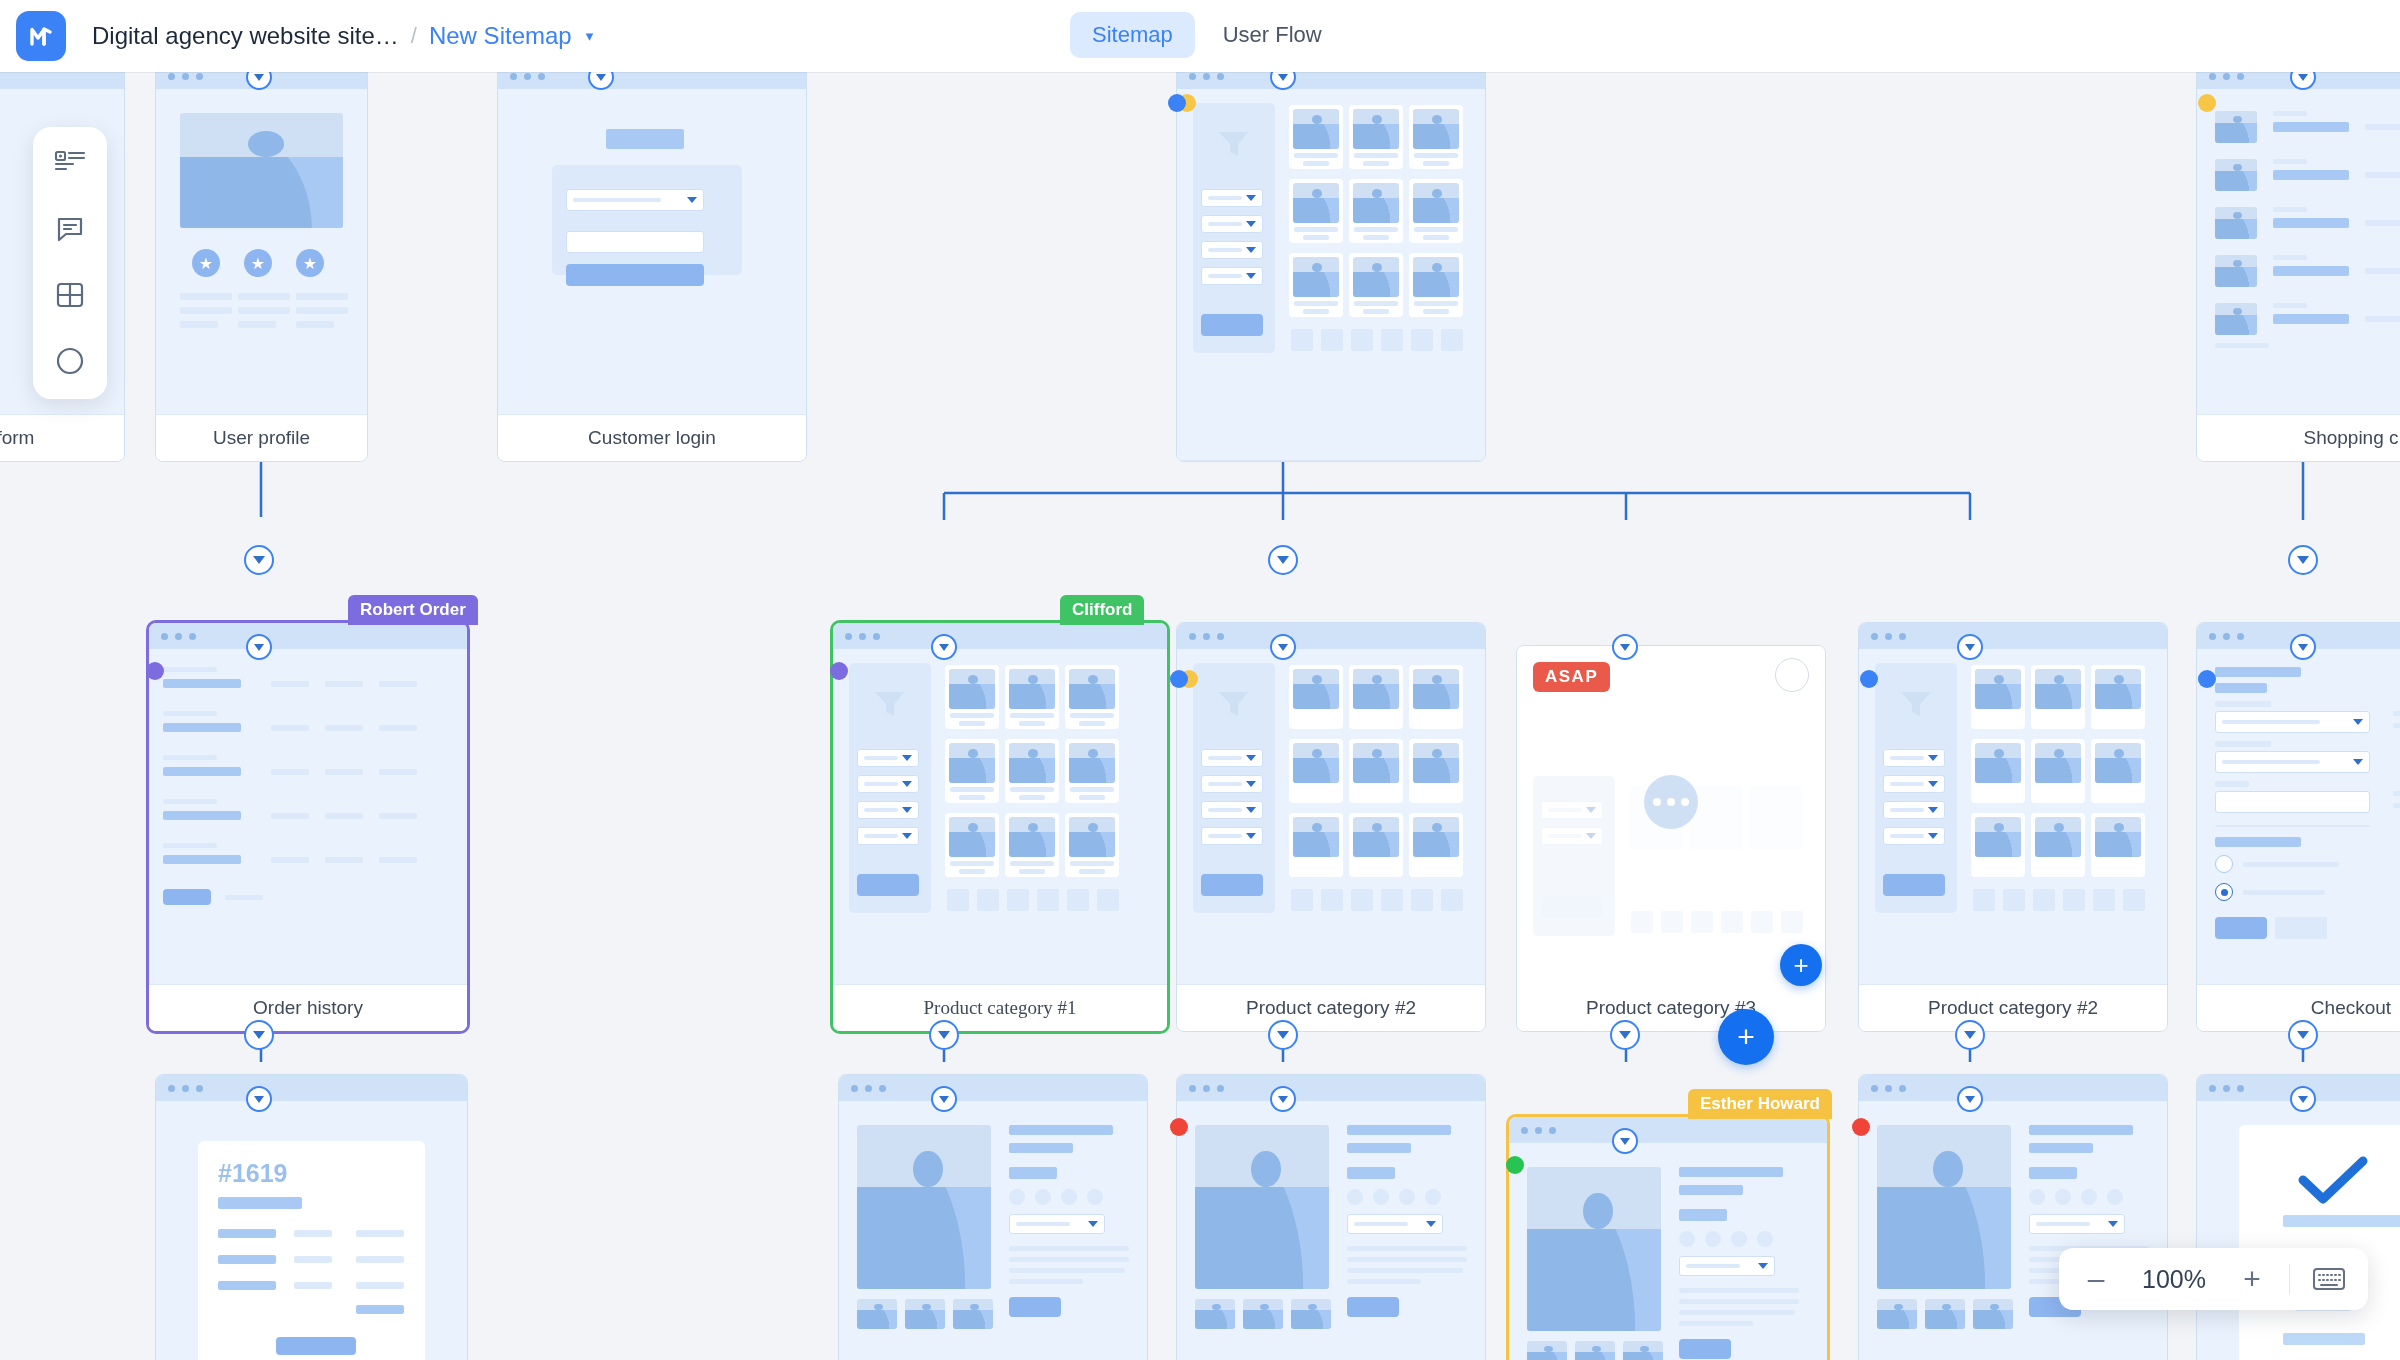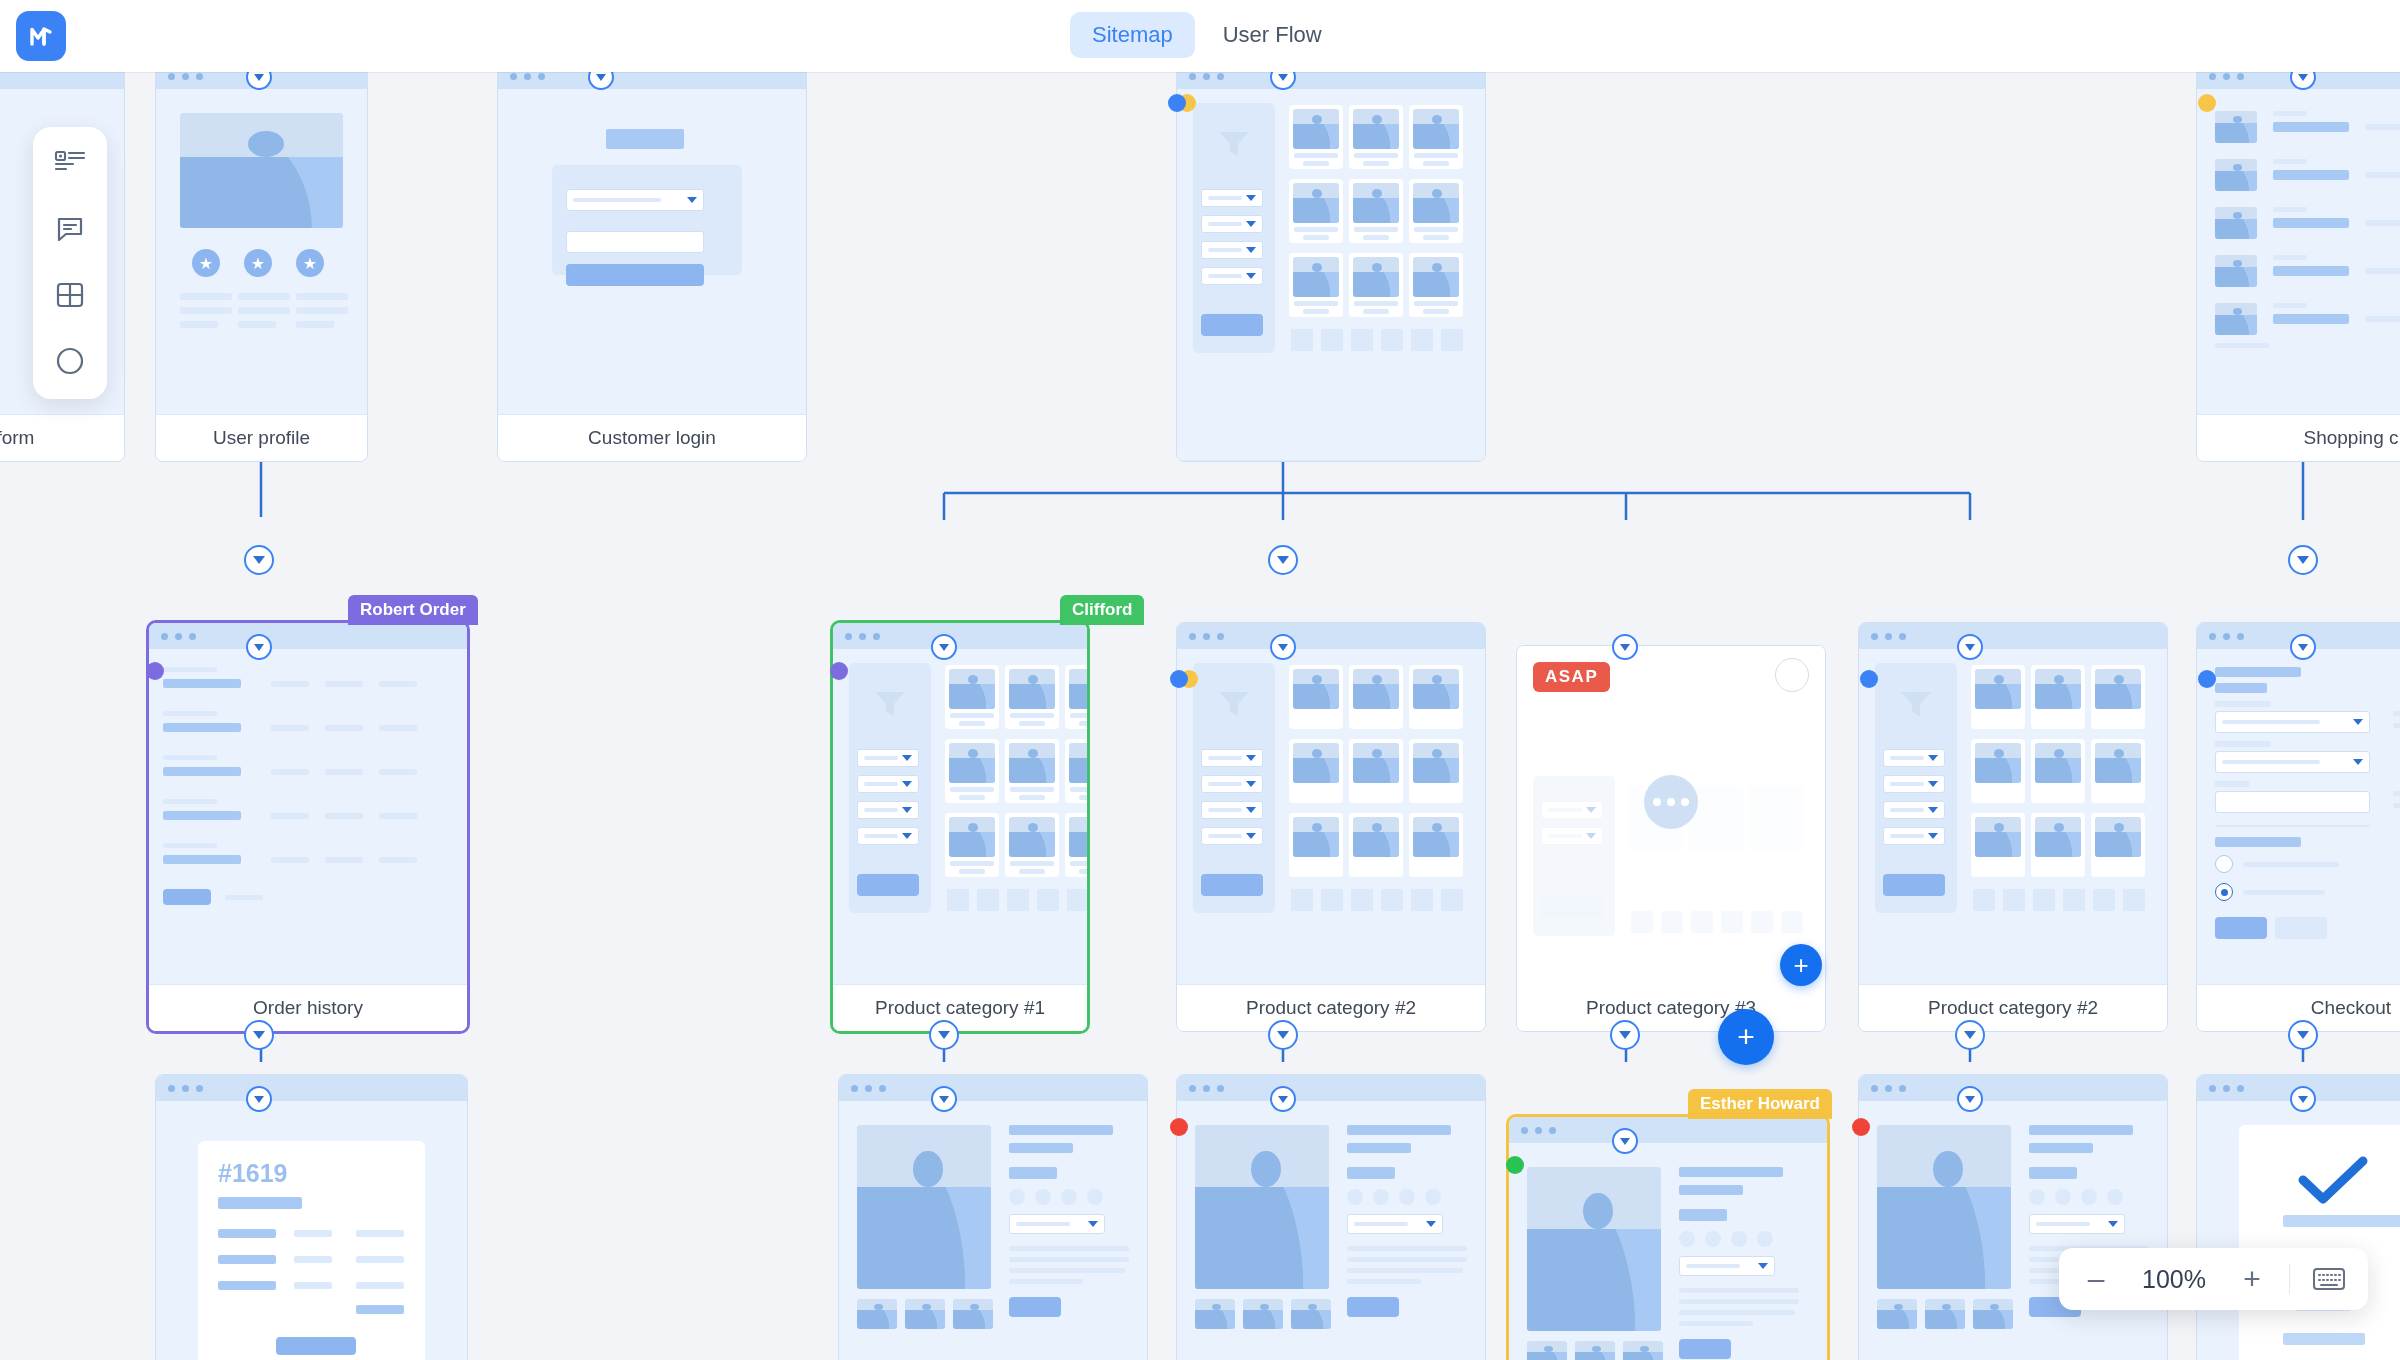--- a/index.html
+++ b/index.html
@@ -262,20 +262,26 @@
 <body>
 
 <div id="header">
   <div id="logo">
     <svg width="32" height="32" viewBox="0 0 32 32" aria-hidden="true">
       <path d="M7 24V9.5l6 8.5 6-8.5V24" fill="none" stroke="#fff" stroke-width="3.4" stroke-linejoin="round" stroke-linecap="round"></path>
       <path d="M19 24V9l6 3" fill="none" stroke="#fff" stroke-width="3.4" stroke-linejoin="round" stroke-linecap="round"></path>
     </svg>
   </div>
 
+  <div class="brand-crumbs">
+    <span class="crumb-project">Digital agency website site…</span>
+    <span class="crumb-sep">/</span>
+    <span class="crumb-current">New Sitemap</span>
+    <span class="crumb-caret">▾</span>
+  </div>
 
   <div id="tabs">
     <div class="tab active">Sitemap</div>
     <div class="tab">User Flow</div>
   </div>
 
 </div>
 
 <div id="canvas">
 
@@ -565,21 +571,21 @@
         <div class="ph l" style="left:76px; top:246px; width:38px; height:5px;"></div>
       </div>
       <div class="card-label">Order history</div>
     </div>
   </div>
   <div class="cdot purple" style="left:146px; top:590px;"></div>
   <div class="handle small" style="left:246px; top:562px;"></div>
   <div class="handle" style="left:244px; top:948px;"></div>
 
   <div class="chip green" style="left:1060px; top:523px;">Clifford</div>
-  <div class="card sel-green" style="left:830px; top:548px; width:260px; height:414px;">
+  <div class="card sel-green" style="left:830px; top:548px; width:340px; height:414px;font-family:Liberation Serif, serif;">
     <div class="card-inner">
       <div class="wf-bar">
           <i></i>
           <i></i>
           <i></i>
         </div>
       <div class="wf">
         <div class="ph panel" style="left:16px; top:14px; width:82px; height:250px;"></div>
         <svg style="position:absolute;left:40px;top:40px;" width="34" height="30" viewBox="0 0 34 30">
             <path d="M2 3h30l-11 12v12l-8-4V15z" fill="#cfe0f5"></path>

